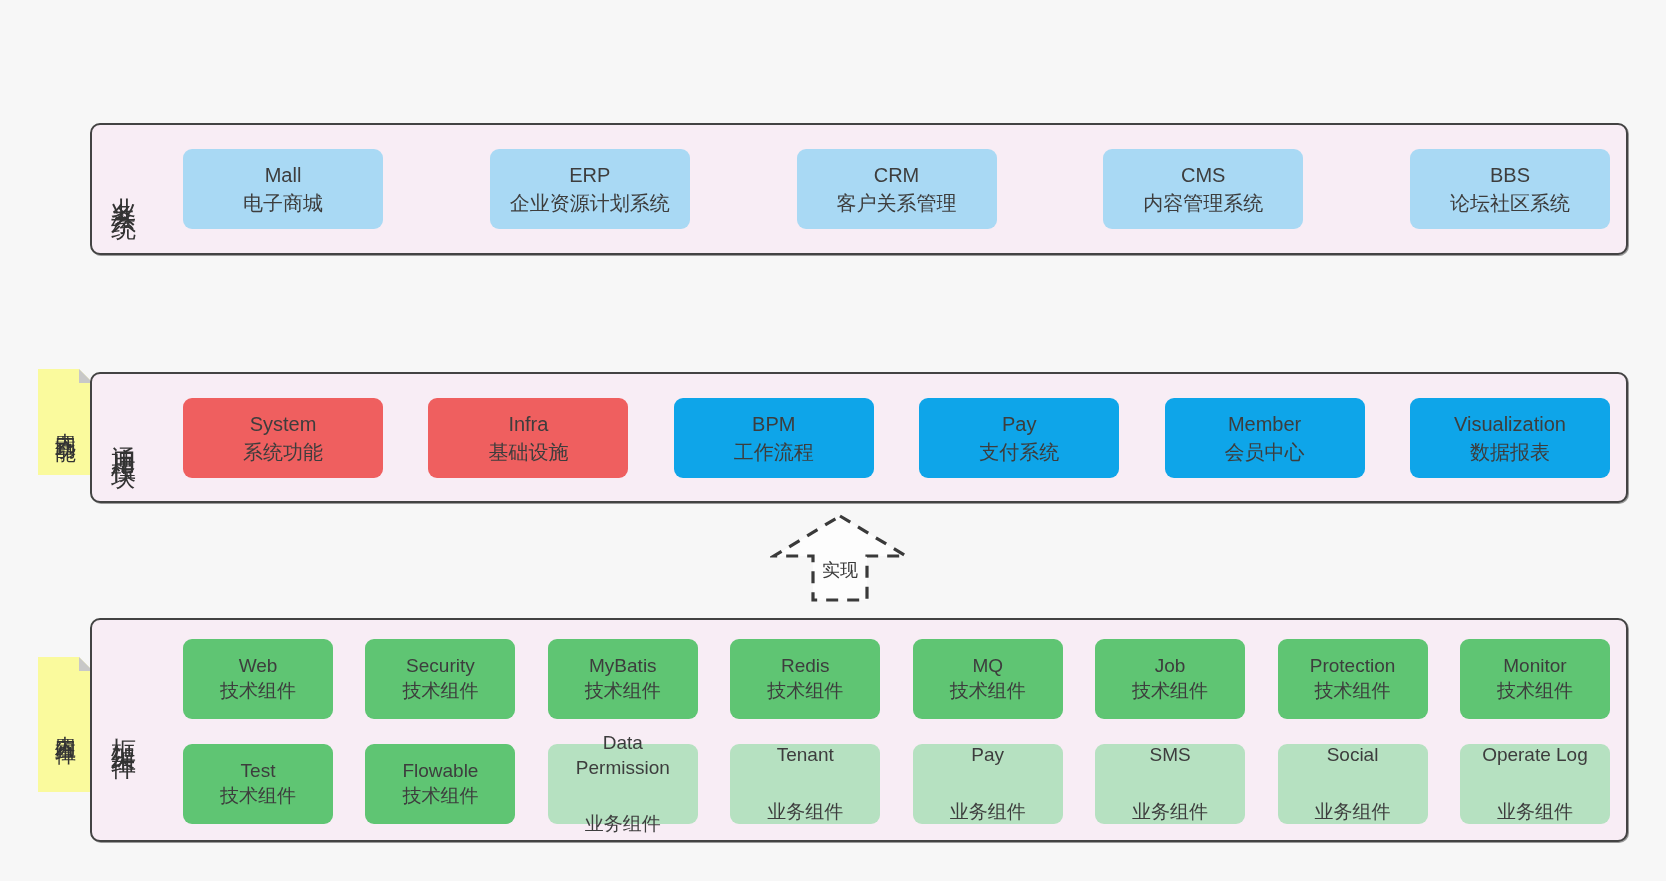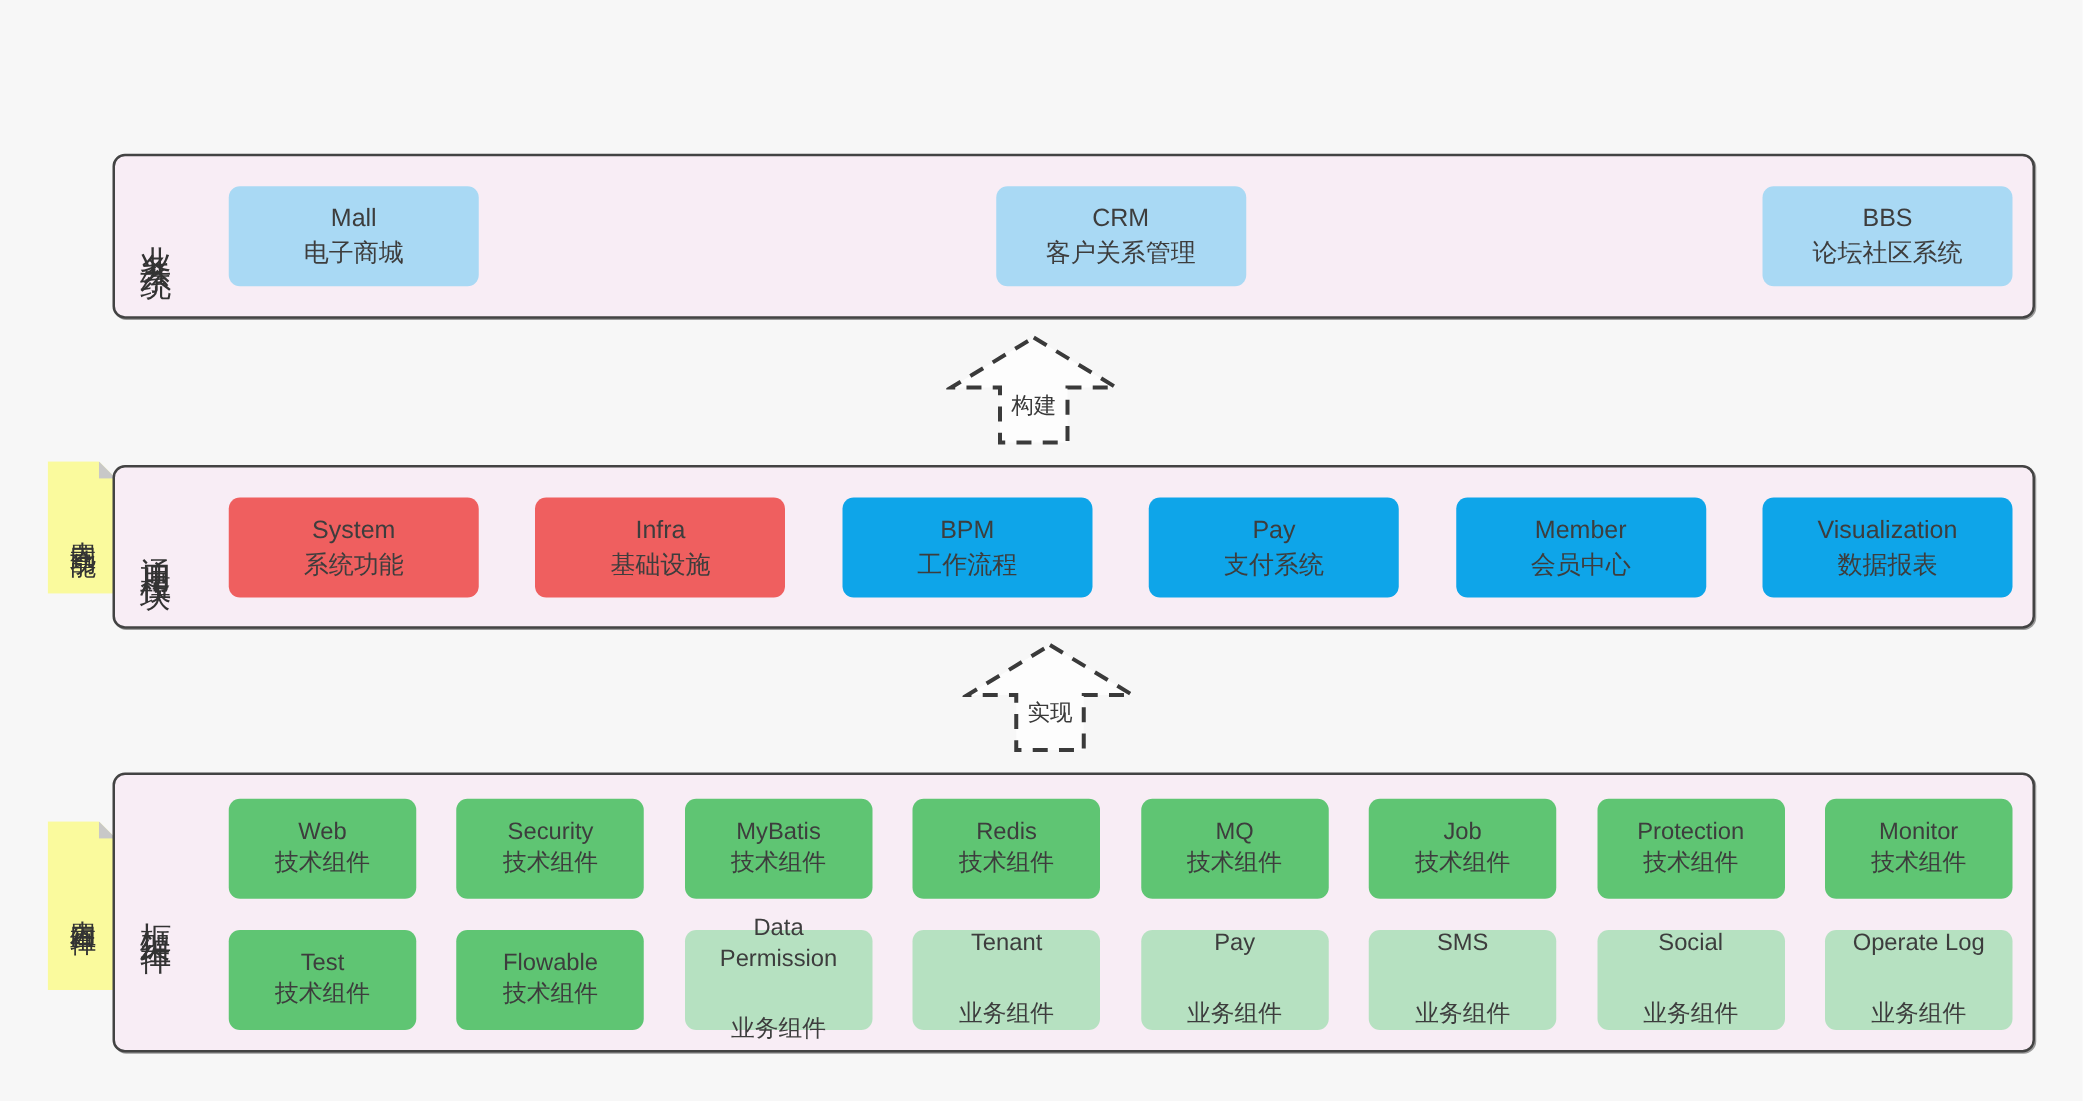--- a/index.html
+++ b/index.html
@@ -86,36 +86,38 @@
   </div>
 
   <section class="band band1">
     <div class="band-label">业务系统</div>
     <div class="band-boxes">
       <div class="box blue">
         <div>Mall</div>
         <div>电子商城</div>
       </div>
       <div class="box blue">
+        <div>ERP</div>
+        <div>企业资源计划系统</div>
+      </div>
+      <div class="box blue">
         <div>CRM</div>
         <div>客户关系管理</div>
       </div>
       <div class="box blue">
+        <div>CMS</div>
+        <div>内容管理系统</div>
+      </div>
+      <div class="box blue">
         <div>BBS</div>
         <div>论坛社区系统</div>
       </div>
     </div>
   </section>
 
-  <div class="arrow arrow1">
-    <svg width="140" height="92" viewBox="0 0 140 92">
-      <path d="M70 4 L136 44 L97 44 L97 88 L43 88 L43 44 L4 44 Z" fill="#fdfdfd" stroke="#3a3a3a" stroke-width="3.2" stroke-dasharray="12 9"></path>
-    </svg>
-    <span class="arrow-label">构建</span>
-  </div>
 
   <section class="band band2">
     <div class="band-label">通用模块</div>
     <div class="band-boxes">
       <div class="box red">
         <div>System</div>
         <div>系统功能</div>
       </div>
       <div class="box red">
         <div>Infra</div>

